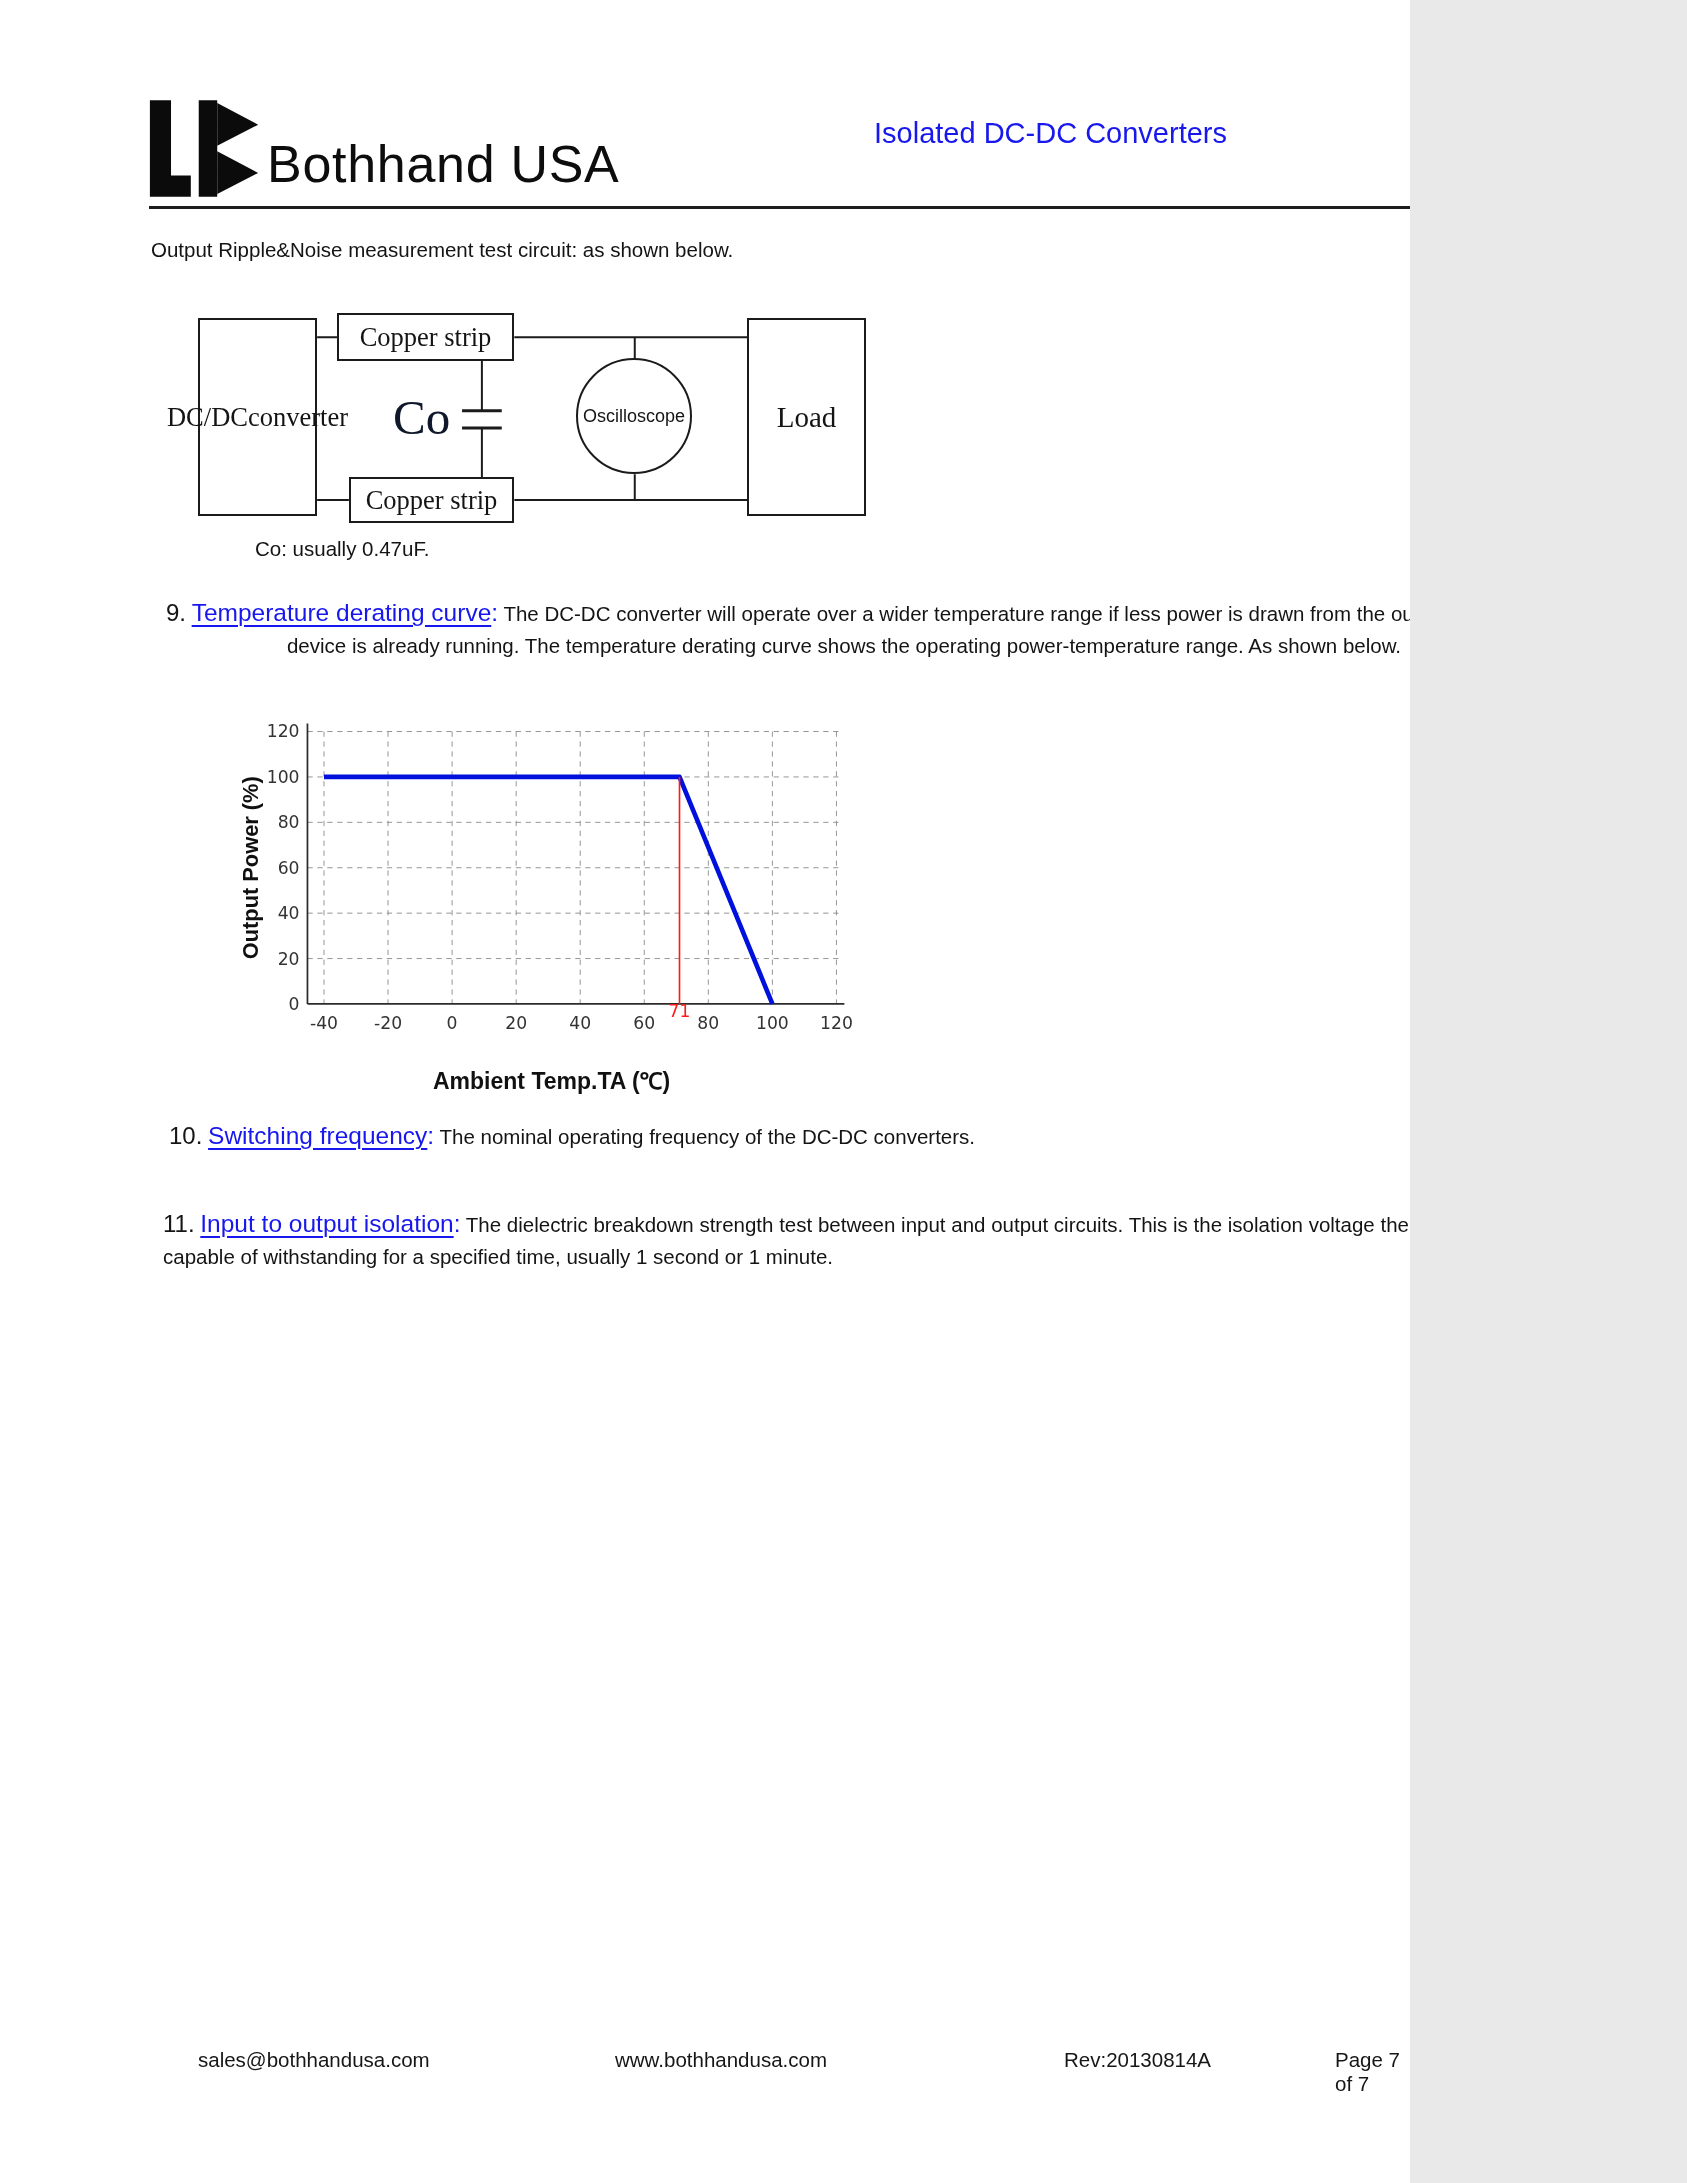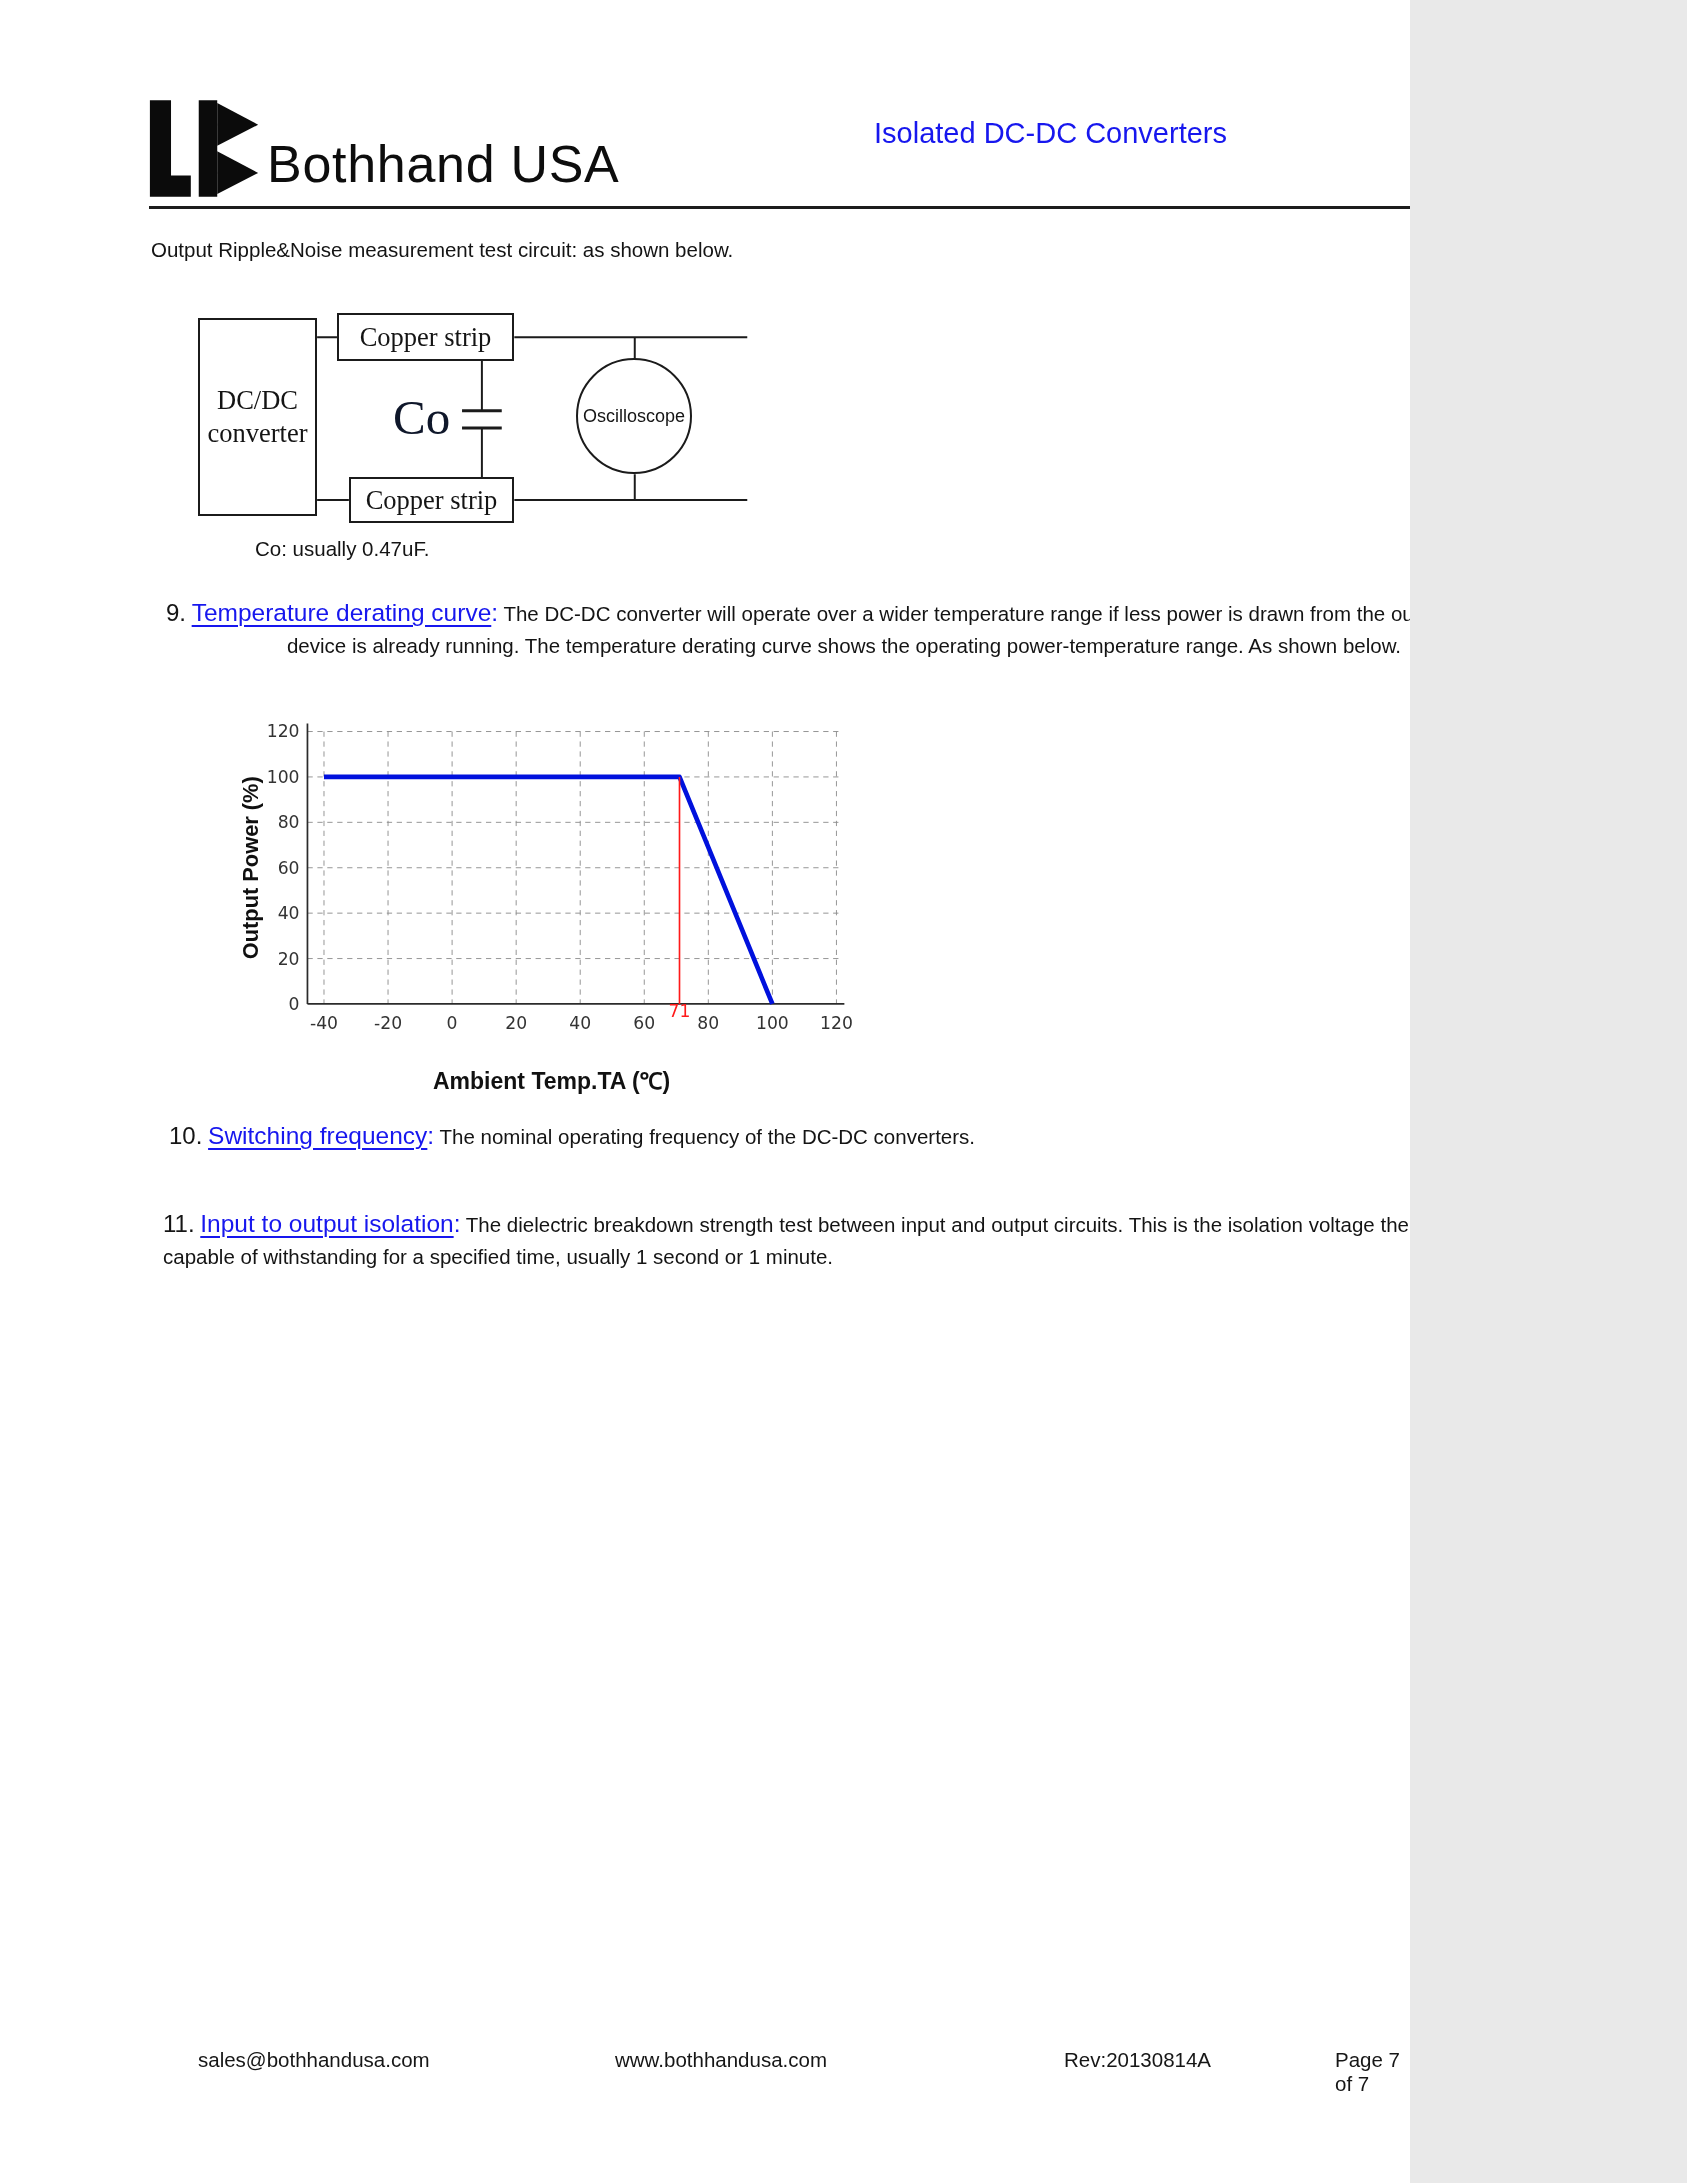--- a/index.html
+++ b/index.html
@@ -16,21 +16,21 @@
 
   .intro{position:absolute;left:151px;top:238px;font-size:20.5px}
 
   
   .circuit{position:absolute;left:198px;top:310px;width:675px;height:222px}
   .wires{position:absolute;left:0;top:0;width:675px;height:222px}
   .wire{stroke:#1b1b1b;stroke-width:3;fill:none}
   .plate{stroke:#1b1b1b;stroke-width:4.5;fill:none}
   .cbox{position:absolute;background:#fff;border:2px solid #1b1b1b;display:flex;align-items:center;
         justify-content:center;font-family:"Liberation Serif",serif;text-align:left}
-  .dcdc{left:0;top:8px;width:119px;height:198px;flex-direction:column;font-size:26.5px;line-height:33px}
+  .dcdc{left:0;top:8px;width:119px;height:198px;flex-direction:row;font-size:26.5px;line-height:33px}
   .strip{font-size:26.5px}
   .top{left:139px;top:3.3px;width:177px;height:48px}
   .bottom{left:151px;top:167px;width:165px;height:46px}
   .load{left:549px;top:8px;width:119px;height:198px;font-size:29px}
   .co{position:absolute;left:195px;top:79px;font-family:Liberation Serif, serif;font-size:49px;color:#0f172a}
   .scope{position:absolute;left:378px;top:48px;width:116px;height:116px;border:2px solid #1b1b1b;
          border-radius:50%;background:#fff;display:flex;align-items:center;justify-content:center;font-size:18px}
   .conote{position:absolute;left:255px;top:537px;font-size:20.5px}
 
   
@@ -83,20 +83,21 @@
       <path class="plate" d="M399,152 H459 M399,178 H459"></path>
     </svg>
     <div class="cbox dcdc">
       <div>DC/DC</div>
       <div>converter</div>
     </div>
     <div class="cbox strip top">Copper strip</div>
     <div class="cbox strip bottom">Copper strip</div>
     <div class="co">Co</div>
     <div class="scope">Oscilloscope</div>
+    <div class="cbox load">Load</div>
   </div>
   <p class="conote">Co: usually 0.47uF.</p>
 
   <p class="sec sec9"><span class="num">9.</span> <span class="sec-title">Temperature derating curve</span><span class="sec-colon">:</span> <span>The DC-DC converter will operate over a wider temperature range if less power is drawn from the output and the device is already running. The temperature derating curve shows the operating power-temperature range. As shown below.</span></p>
 
   <div class="chart-wrap">
     <svg id="derating-chart" width="615" height="324" viewBox="0 0 930 490">
         <text x="93" y="446" text-anchor="end" class="tick">0</text>
         <line x1="105" x2="915" y1="368.3333333333333" y2="368.3333333333333" class="grid"></line>
         <text x="93" y="377.3333333333333" text-anchor="end" class="tick">20</text>

